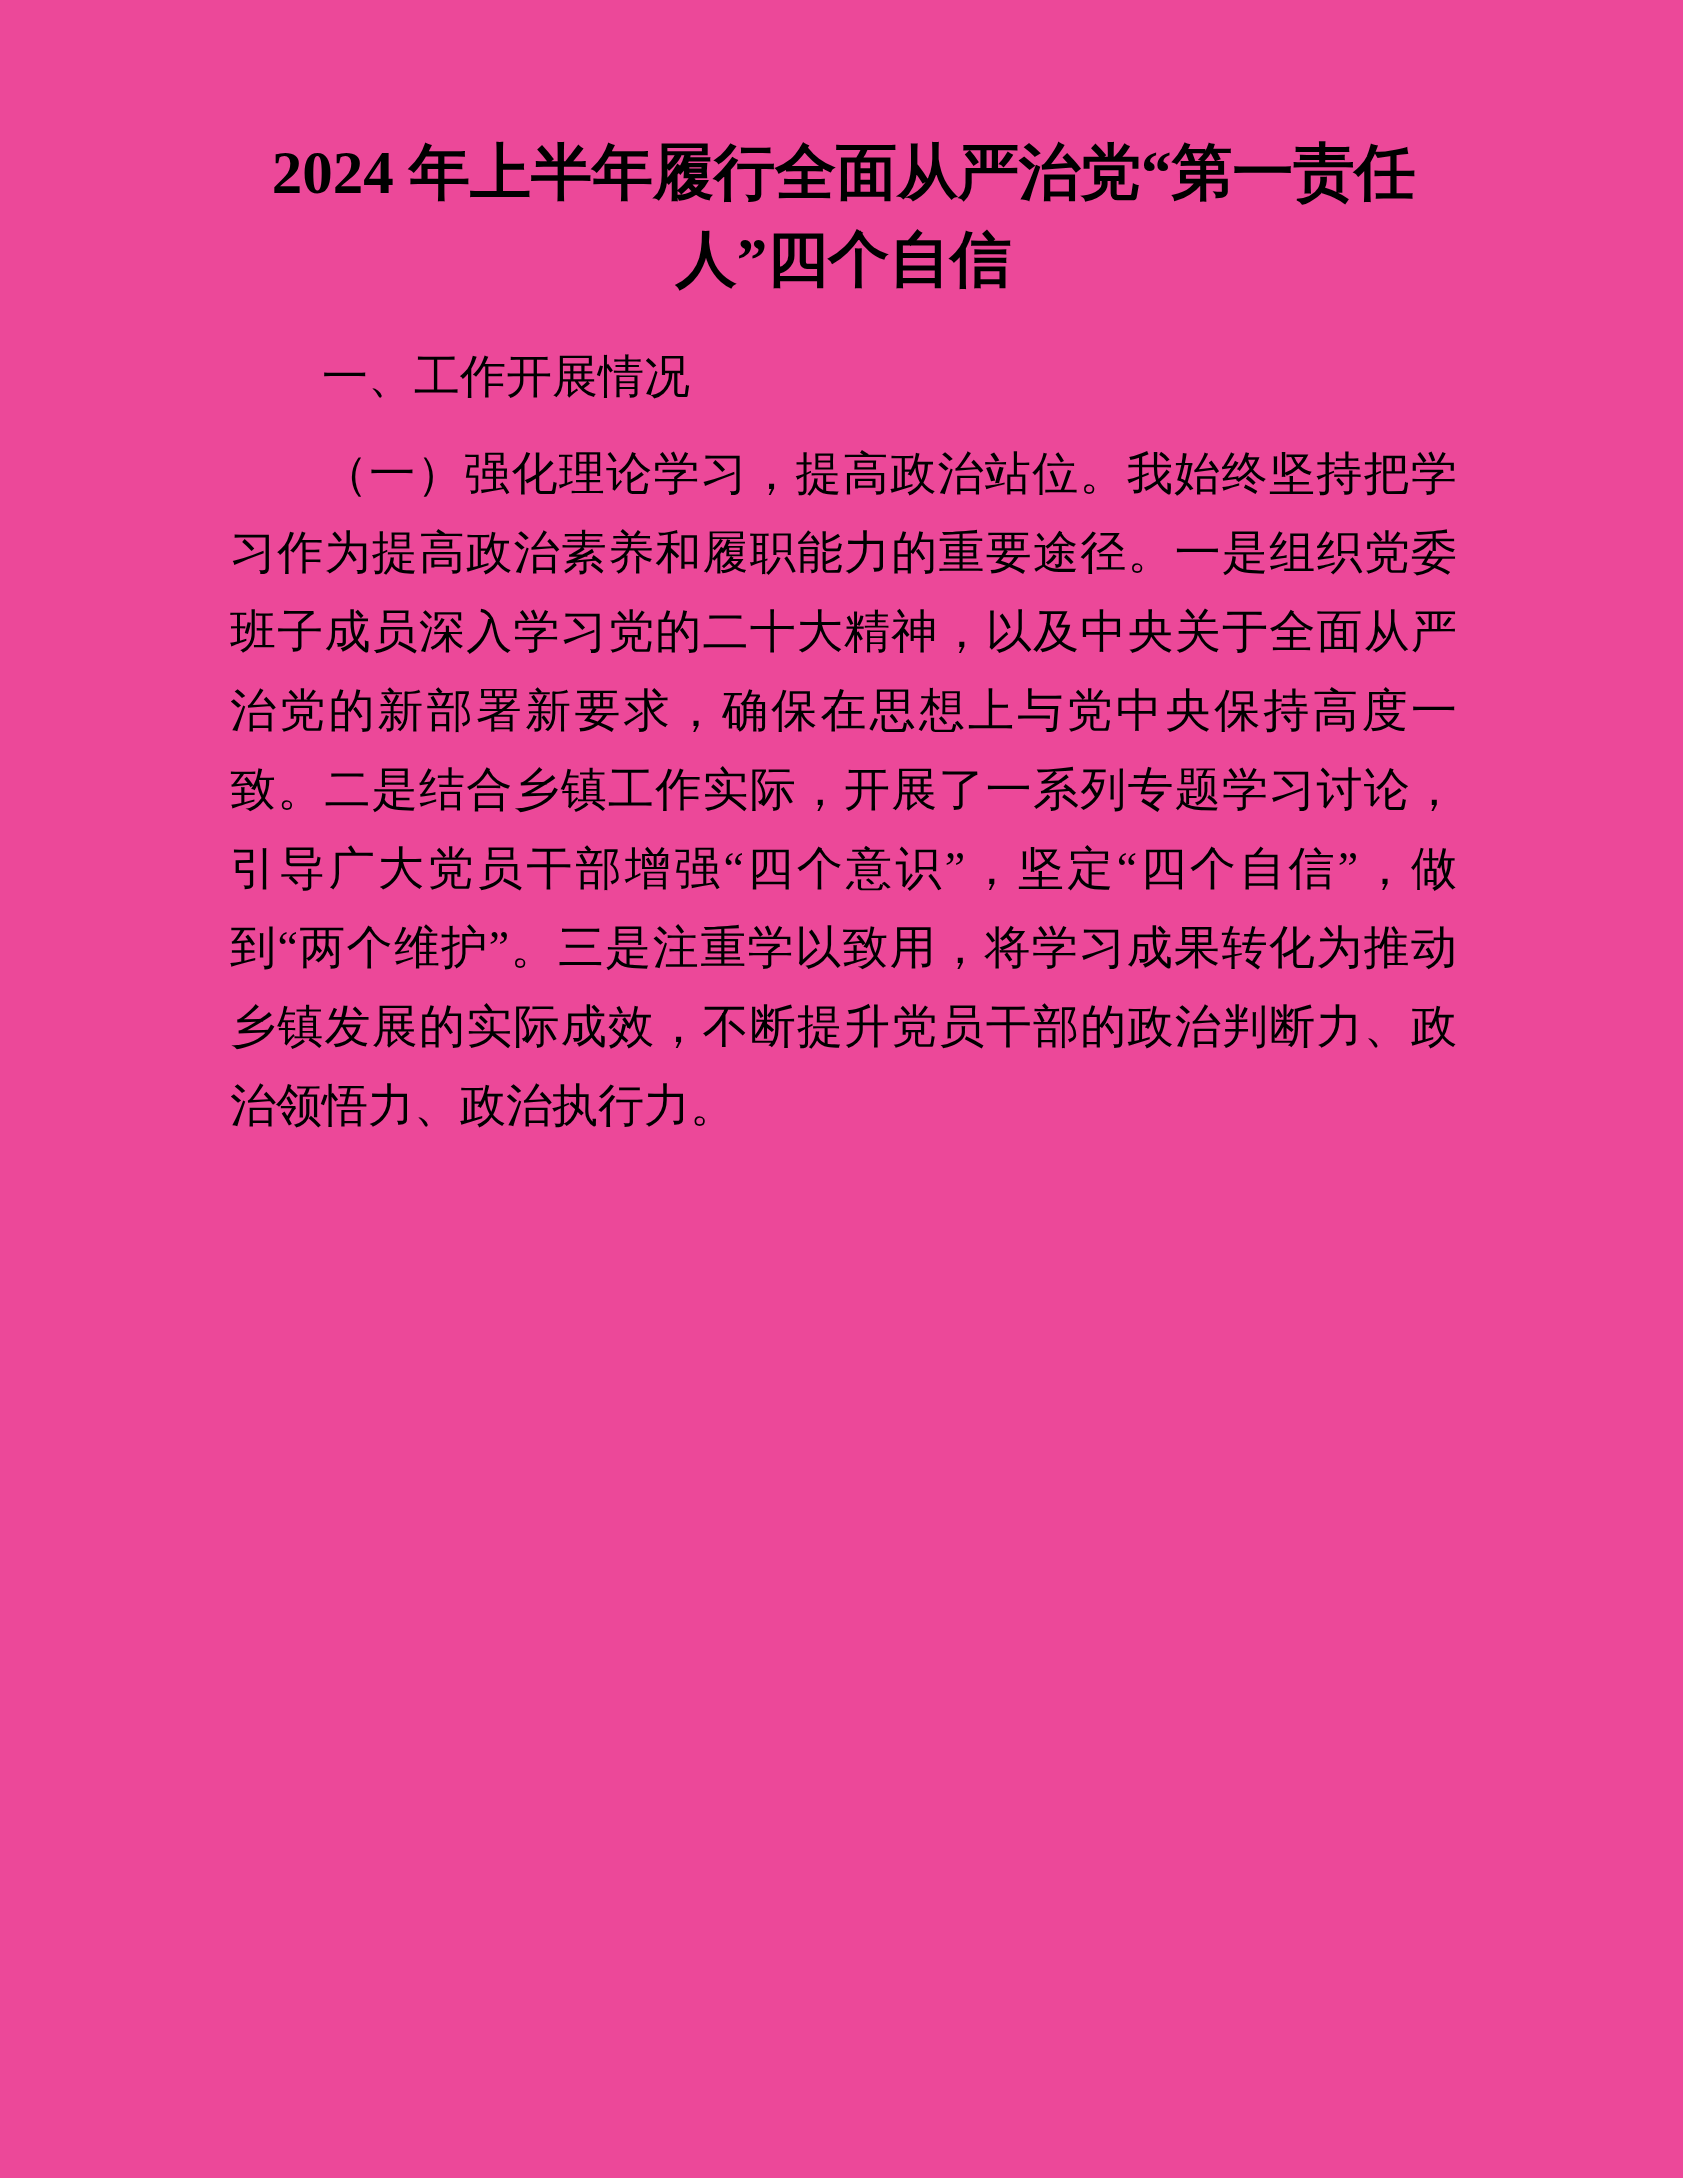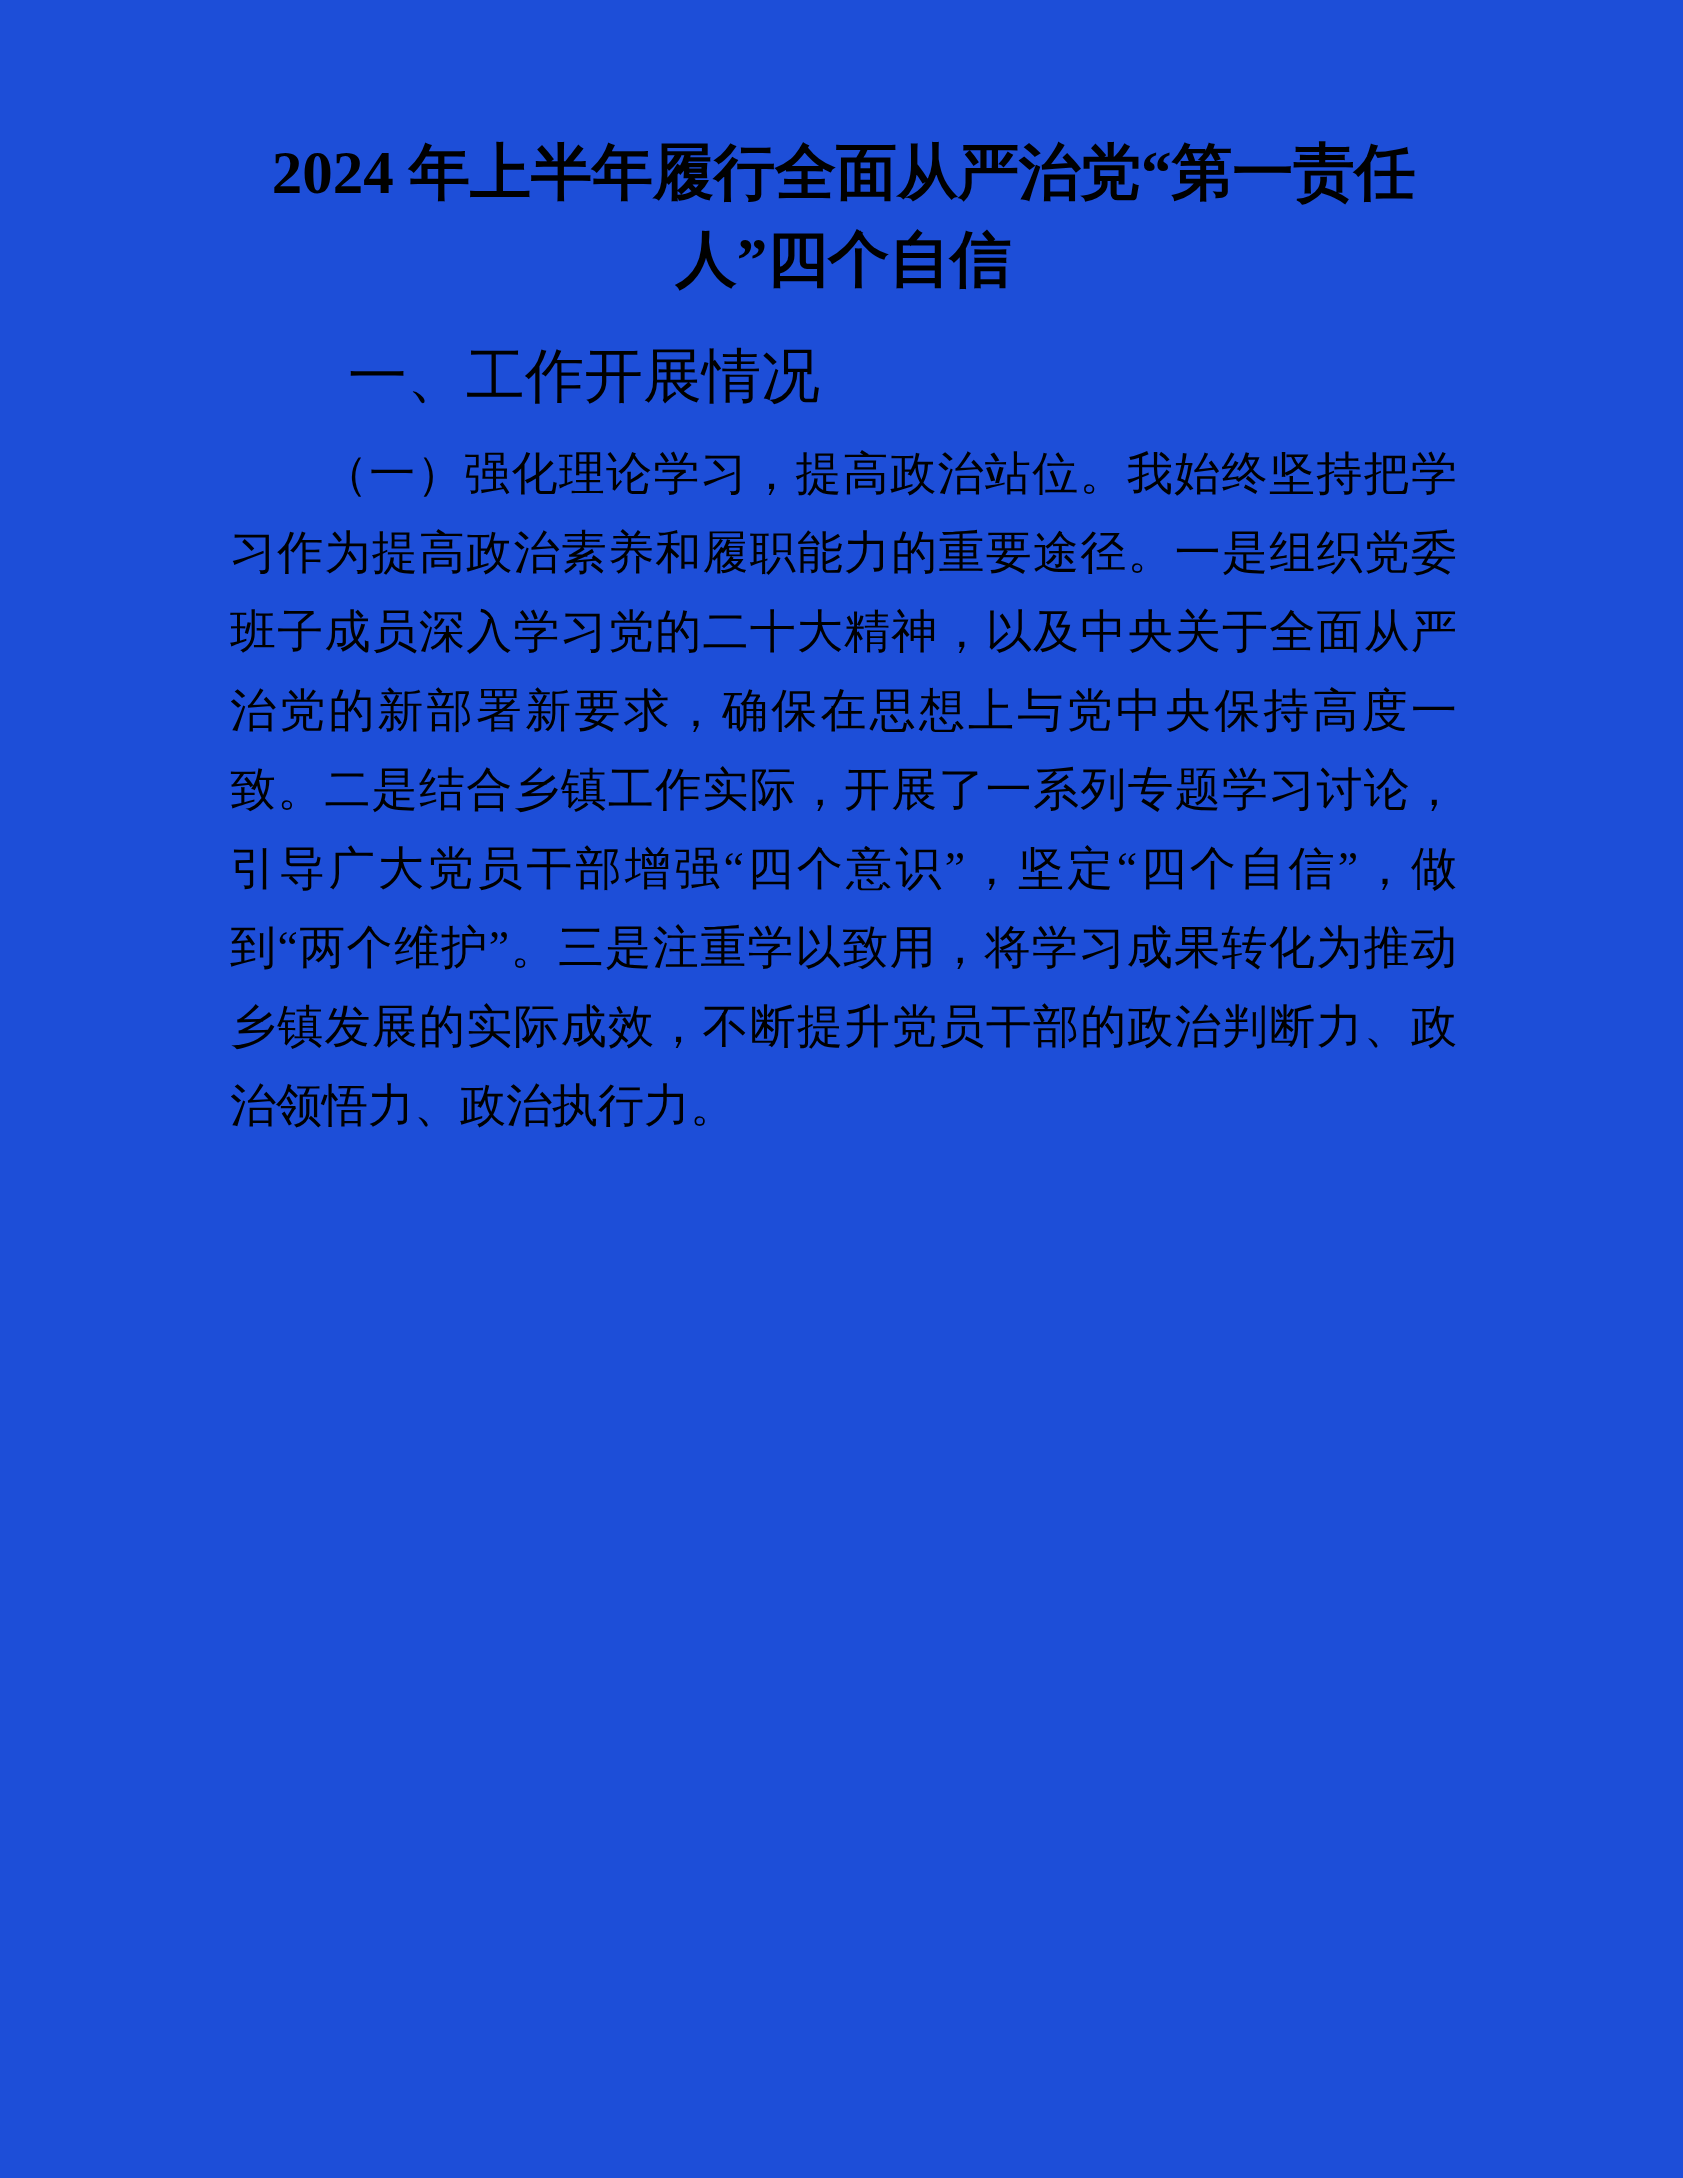--- a/index.html
+++ b/index.html
@@ -5,21 +5,21 @@
     html, body {
       margin: 0;
       padding: 0;
       background: #ffffff;
     }
     .page {
       position: relative;
       width: 1683px;
       height: 2178px;
       box-sizing: border-box;
-      background: #1d4ed8;
+      background: #ec4899;
       color: #000000;
       padding: 129px 226px 0 230px;
       font-family: "Liberation Serif", "DejaVu Serif", serif;
       overflow: hidden;
     }
     .doc-title {
       font-size: 61px;
       font-weight: bold;
       text-align: center;
       line-height: 87px;
@@ -34,21 +34,21 @@
       line-height: 79px;
       text-align: justify;
       text-indent: 2em;
       margin: 18px 0 0 0;
       word-break: break-all;
     }
     .para.intro {
       margin-top: 0;
     }
     .section-heading {
-      font-size: 59px;
+      font-size: 46px;
       line-height: 79px;
       text-indent: 2em;
       margin: 18px 0 0 0;
     }
   </style>
 </head>
 <body>
 
 <div class="page">
 

